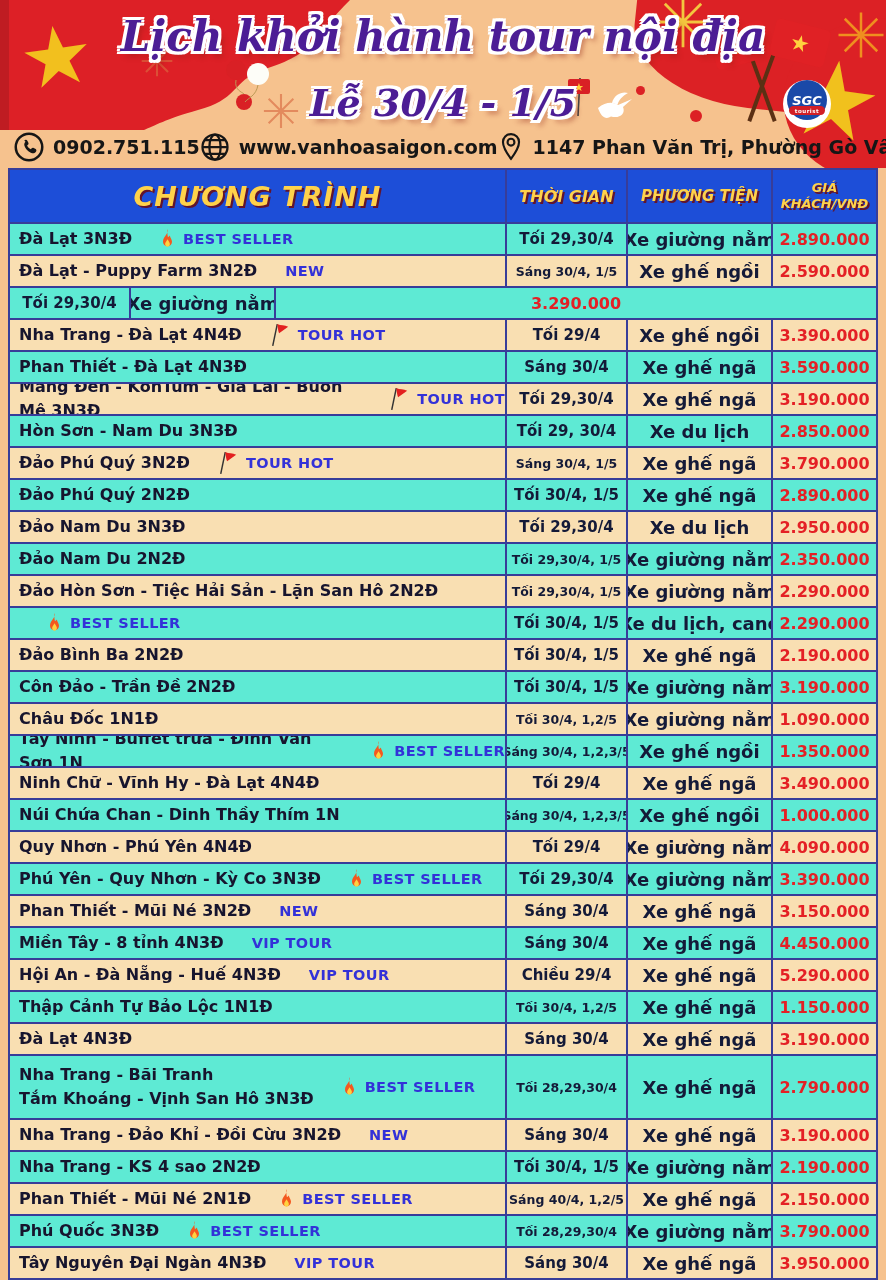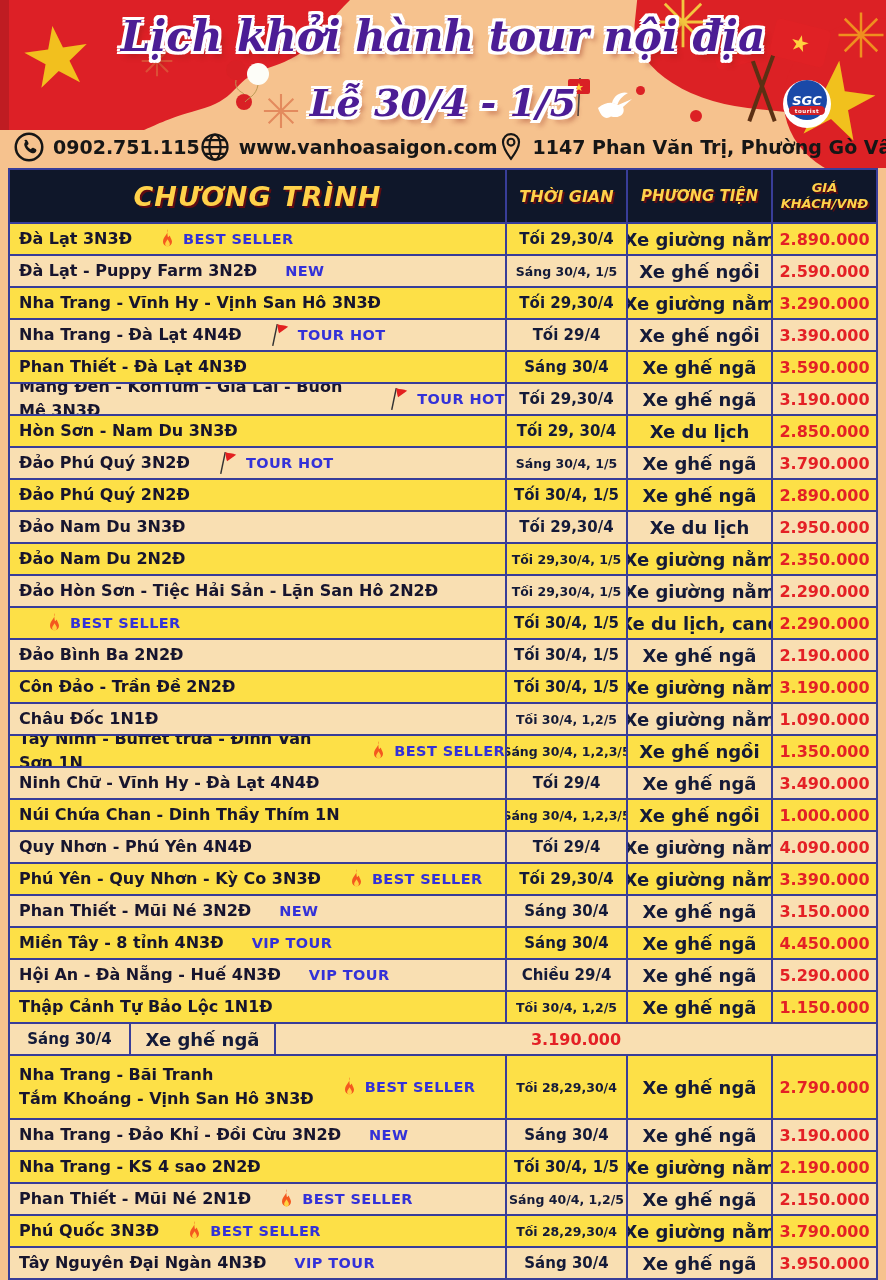--- a/index.html
+++ b/index.html
@@ -32,28 +32,28 @@
   .balloons{position:absolute;left:218px;top:58px;z-index:2;}
   .dove{position:absolute;left:594px;top:84px;z-index:4;}
   .mini-flag{position:absolute;left:566px;top:76px;z-index:4;}
 
   
   .contact{position:absolute;left:0;right:0;bottom:0;height:42px;display:flex;align-items:center;justify-content:space-between;padding:0 14px;z-index:6;color:#161616;font-weight:bold;font-size:19px;}
   .citem{display:flex;align-items:center;gap:9px;white-space:nowrap;}
 
   
   .table{position:relative;margin:0 8px;width:870px;box-sizing:border-box;border:2px solid #383d99;background:#fbe3ba;}
-  .thead{display:flex;height:52px;background:#0f172a;}
+  .thead{display:flex;height:52px;background:#1d4ed8;}
   .th{box-sizing:border-box;display:flex;align-items:center;justify-content:center;color:#ffd24a;font-weight:bold;font-style:italic;border-right:2px solid #383d99;text-align:center;
       text-shadow:2px 2px 0 rgba(110,10,14,.85);}
   .th-name{width:497px;font-size:27px;letter-spacing:1px;}
   .th-time{width:121px;font-size:16px;}
   .th-vehicle{width:145px;font-size:15px;}
   .th-price{flex:1;border-right:none;font-size:13px;line-height:1.2;padding:0 6px;border-radius:10px;}
-  .row{display:flex;height:32px;box-sizing:border-box;border-top:2px solid #383d99;background:#fde047;}
+  .row{display:flex;height:32px;box-sizing:border-box;border-top:2px solid #383d99;background:#5eead4;}
   .row:nth-child(even){background:#f9dfb2;}
   .row.tall{height:64px;}
   .cell{box-sizing:border-box;border-right:2px solid #383d99;display:flex;align-items:center;overflow:hidden;}
   .c-name{width:497px;padding-left:9px;}
   .tname{font-weight:bold;font-size:16px;color:#17152e;white-space:pre-line;line-height:1.5;}
   .icon-fire,.icon-flag{margin-left:28px;display:flex;align-items:center;flex:0 0 auto;}
   .badge{color:#3331d8;font-weight:bold;font-size:14.5px;letter-spacing:.4px;margin-left:28px;white-space:nowrap;}
   .has-icon .badge{margin-left:8px;}
   .c-time{width:121px;justify-content:center;font-weight:bold;font-size:15px;color:#141a38;white-space:nowrap;}
   .c-time.small{font-size:12.5px;}
@@ -185,24 +185,20 @@
       <span class="tname">Đà Lạt - Puppy Farm 3N2Đ</span>
 
       <span class="badge">NEW</span>
     </div>
     <div class="cell c-time small">Sáng 30/4, 1/5</div>
     <div class="cell c-vehicle">Xe ghế ngồi</div>
     <div class="cell c-price">2.590.000</div>
   </div>
 
   <div class="row">
-    <div class="cell c-name">
-      <span class="tname">Nha Trang - Vĩnh Hy - Vịnh San Hô 3N3Đ</span>
-
-    </div>
     <div class="cell c-time">Tối 29,30/4</div>
     <div class="cell c-vehicle">Xe giường nằm</div>
     <div class="cell c-price">3.290.000</div>
   </div>
 
   <div class="row">
     <div class="cell c-name has-icon">
       <span class="tname">Nha Trang - Đà Lạt 4N4Đ</span>
 
       <span class="icon-flag">
@@ -459,20 +455,24 @@
     <div class="cell c-name">
       <span class="tname">Thập Cảnh Tự Bảo Lộc 1N1Đ</span>
 
     </div>
     <div class="cell c-time small">Tối 30/4, 1,2/5</div>
     <div class="cell c-vehicle">Xe ghế ngã</div>
     <div class="cell c-price">1.150.000</div>
   </div>
 
   <div class="row">
+    <div class="cell c-name">
+      <span class="tname">Đà Lạt 4N3Đ</span>
+
+    </div>
     <div class="cell c-time">Sáng 30/4</div>
     <div class="cell c-vehicle">Xe ghế ngã</div>
     <div class="cell c-price">3.190.000</div>
   </div>
 
   <div class="row tall">
     <div class="cell c-name has-icon">
       <span class="tname">Nha Trang - Bãi Tranh
 Tắm Khoáng  - Vịnh San Hô 3N3Đ</span>
       <span class="icon-fire">

